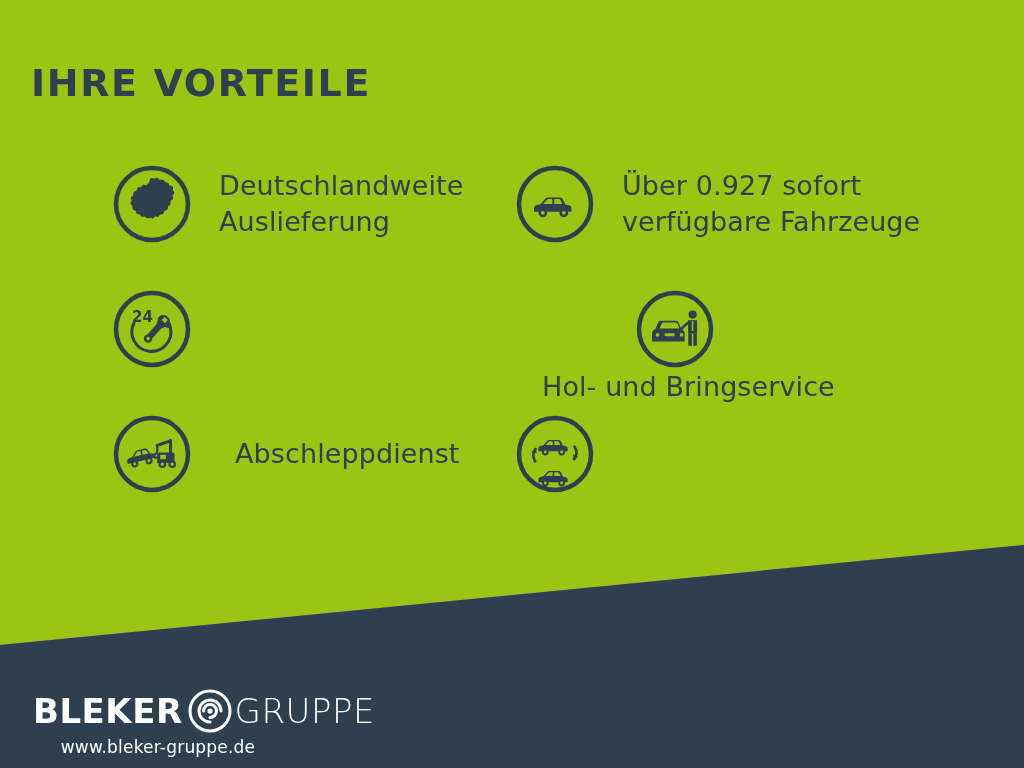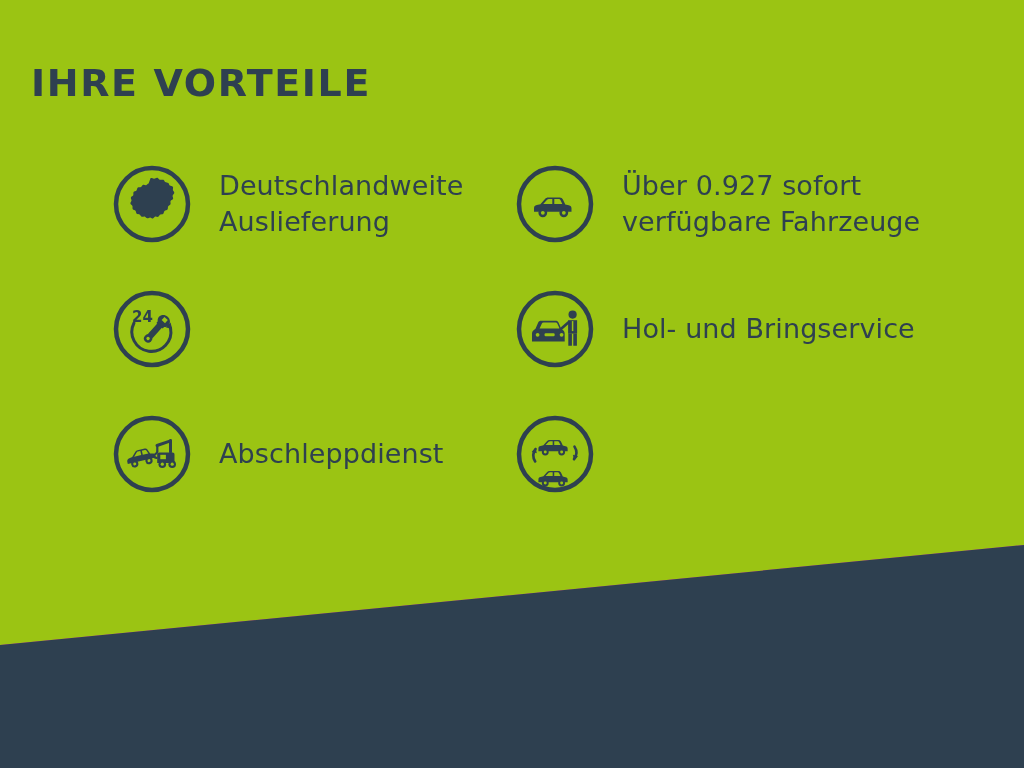--- a/index.html
+++ b/index.html
@@ -7,21 +7,21 @@
     margin: 0;
     padding: 0;
     background: #ffffff;
   }
   #slide {
     position: relative;
     width: 1024px;
     height: 768px;
     overflow: hidden;
     font-family: "DejaVu Sans", "Liberation Sans", sans-serif;
-    background: #ec4899;
+    background: #d946ef;
   }
   
   .bg-green {
     position: absolute;
     inset: 0;
     background: #9bc413;
     
     clip-path: polygon(0 0, 100% 0, 100% 545px, 0 645px);
   }
   .bg-dark {
@@ -60,22 +60,22 @@
 
   .benefit {
     position: absolute;
     left: 0;
     display: flex;
     align-items: center;
     gap: 0;
     margin-top: 9px;
   }
   .row-0 { top: 0px; }
-  .row-1 { top: 125px; }
-  .row-2 { top: 250px; }
+  .row-1 { top: 125px; flex-direction: column; }
+  .row-2 { top: 250px; gap: 16px; }
 
   .icon-ring {
     flex: 0 0 auto;
     width: 80px;
     height: 80px;
     position: relative;
   }
   .icon-ring svg { display: block; width: 80px; height: 80px; }
 
   .benefit-label {
@@ -277,14 +277,29 @@
             <path d="M20.6 33.6l1.2 5.6-5-1.4z" fill="#2e4050"></path>
 
             <path d="M59.5 32.6c2.6 4 2.4 8.7-.5 12.5" fill="none" stroke="#2e4050" stroke-width="2.6" stroke-linecap="round"></path>
             <path d="M59.2 46.4l-1.3-5.6 5.1 1.4z" fill="#2e4050"></path>
           </svg>
         </span>
       </div>
     </div>
   </div>
 
+  <div class="logo-block">
+    <div class="logo-row">
+      <span class="logo-bleker">BLEKER</span>
+      <span class="logo-mark">
+        <svg viewBox="0 0 46 46" xmlns="http://www.w3.org/2000/svg">
+          <circle cx="23" cy="23" r="20" fill="none" stroke="#ffffff" stroke-width="3"></circle>
+          <path d="M34 23a11 11 0 1 0-11 11" fill="none" stroke="#ffffff" stroke-width="3" stroke-linecap="round"></path>
+          <path d="M16.5 23a6.5 6.5 0 1 1 6.5 6.5" fill="none" stroke="#ffffff" stroke-width="3" stroke-linecap="round"></path>
+          <circle cx="23" cy="23" r="2.6" fill="#ffffff"></circle>
+        </svg>
+      </span>
+      <span class="logo-gruppe">GRUPPE</span>
+    </div>
+    <div class="logo-url">www.bleker-gruppe.de</div>
+  </div>
 
 </div>
 
 </body></html>

